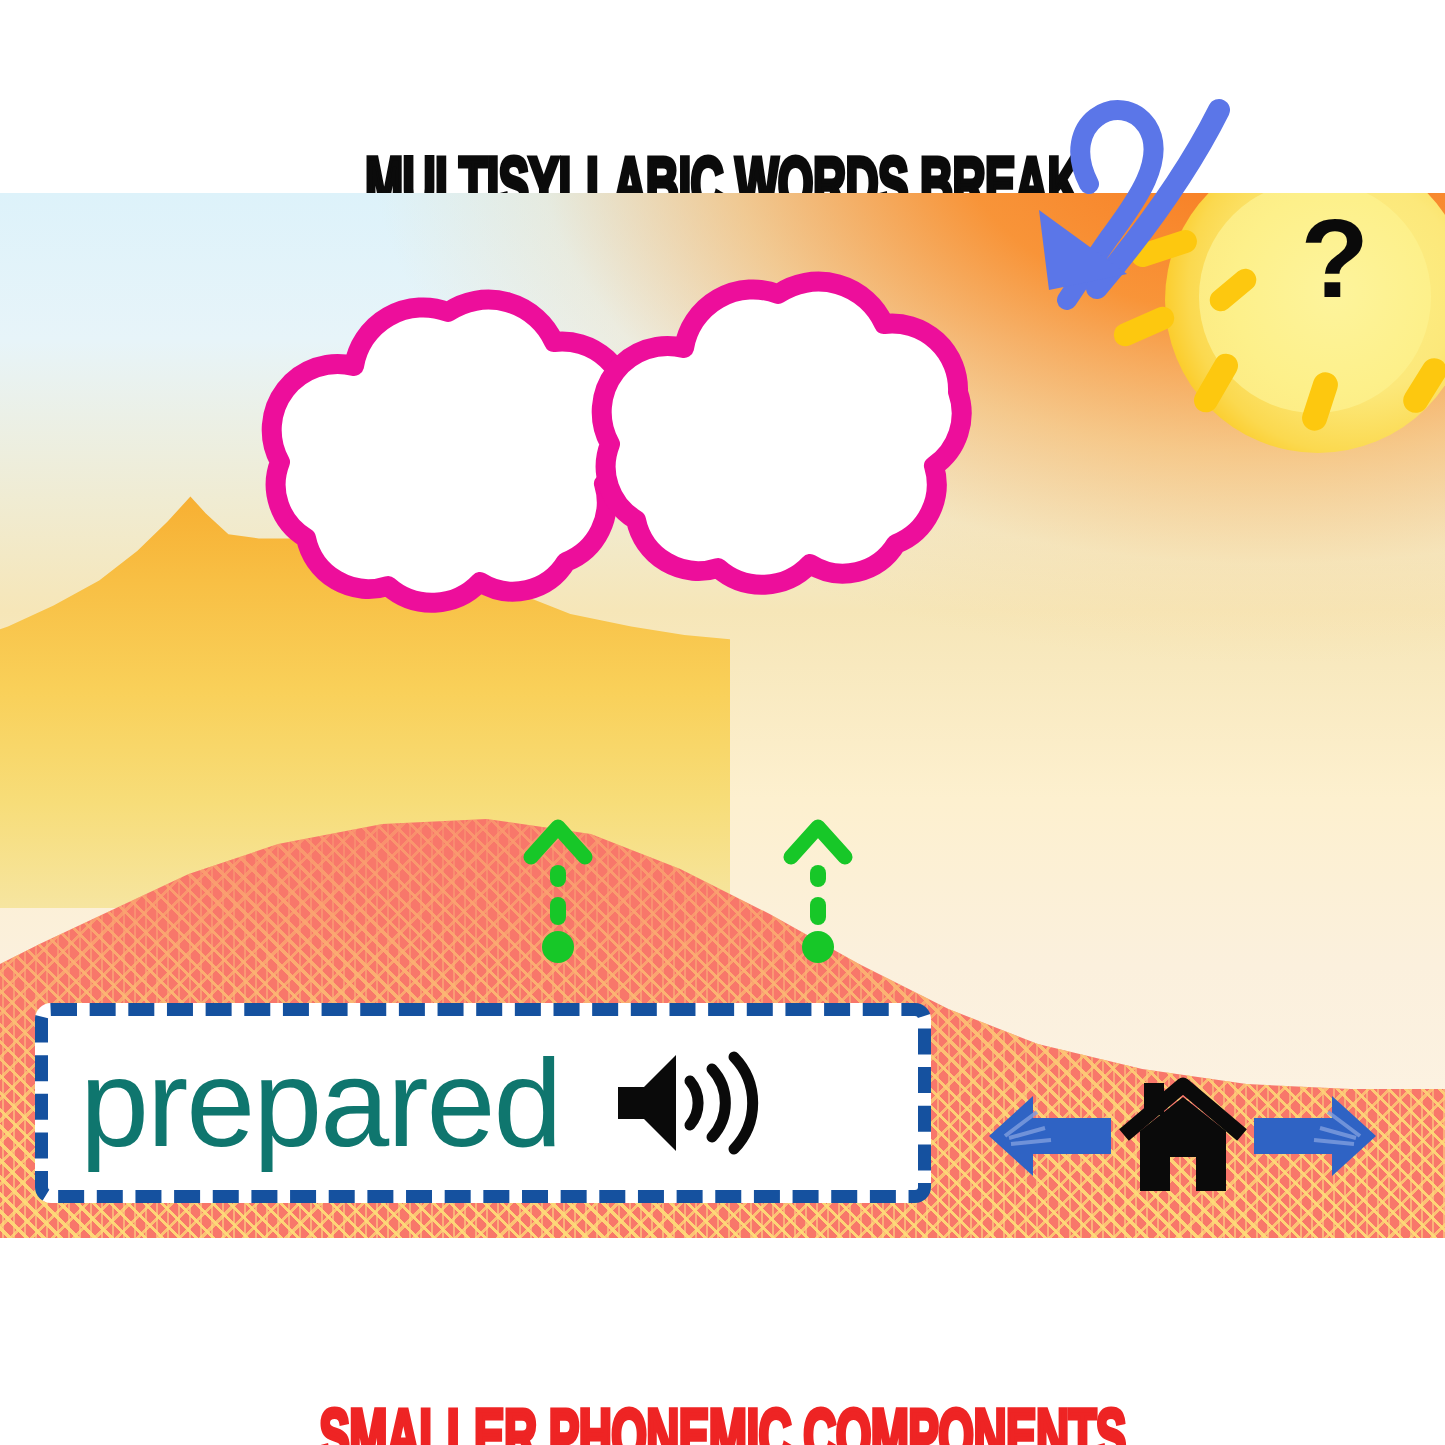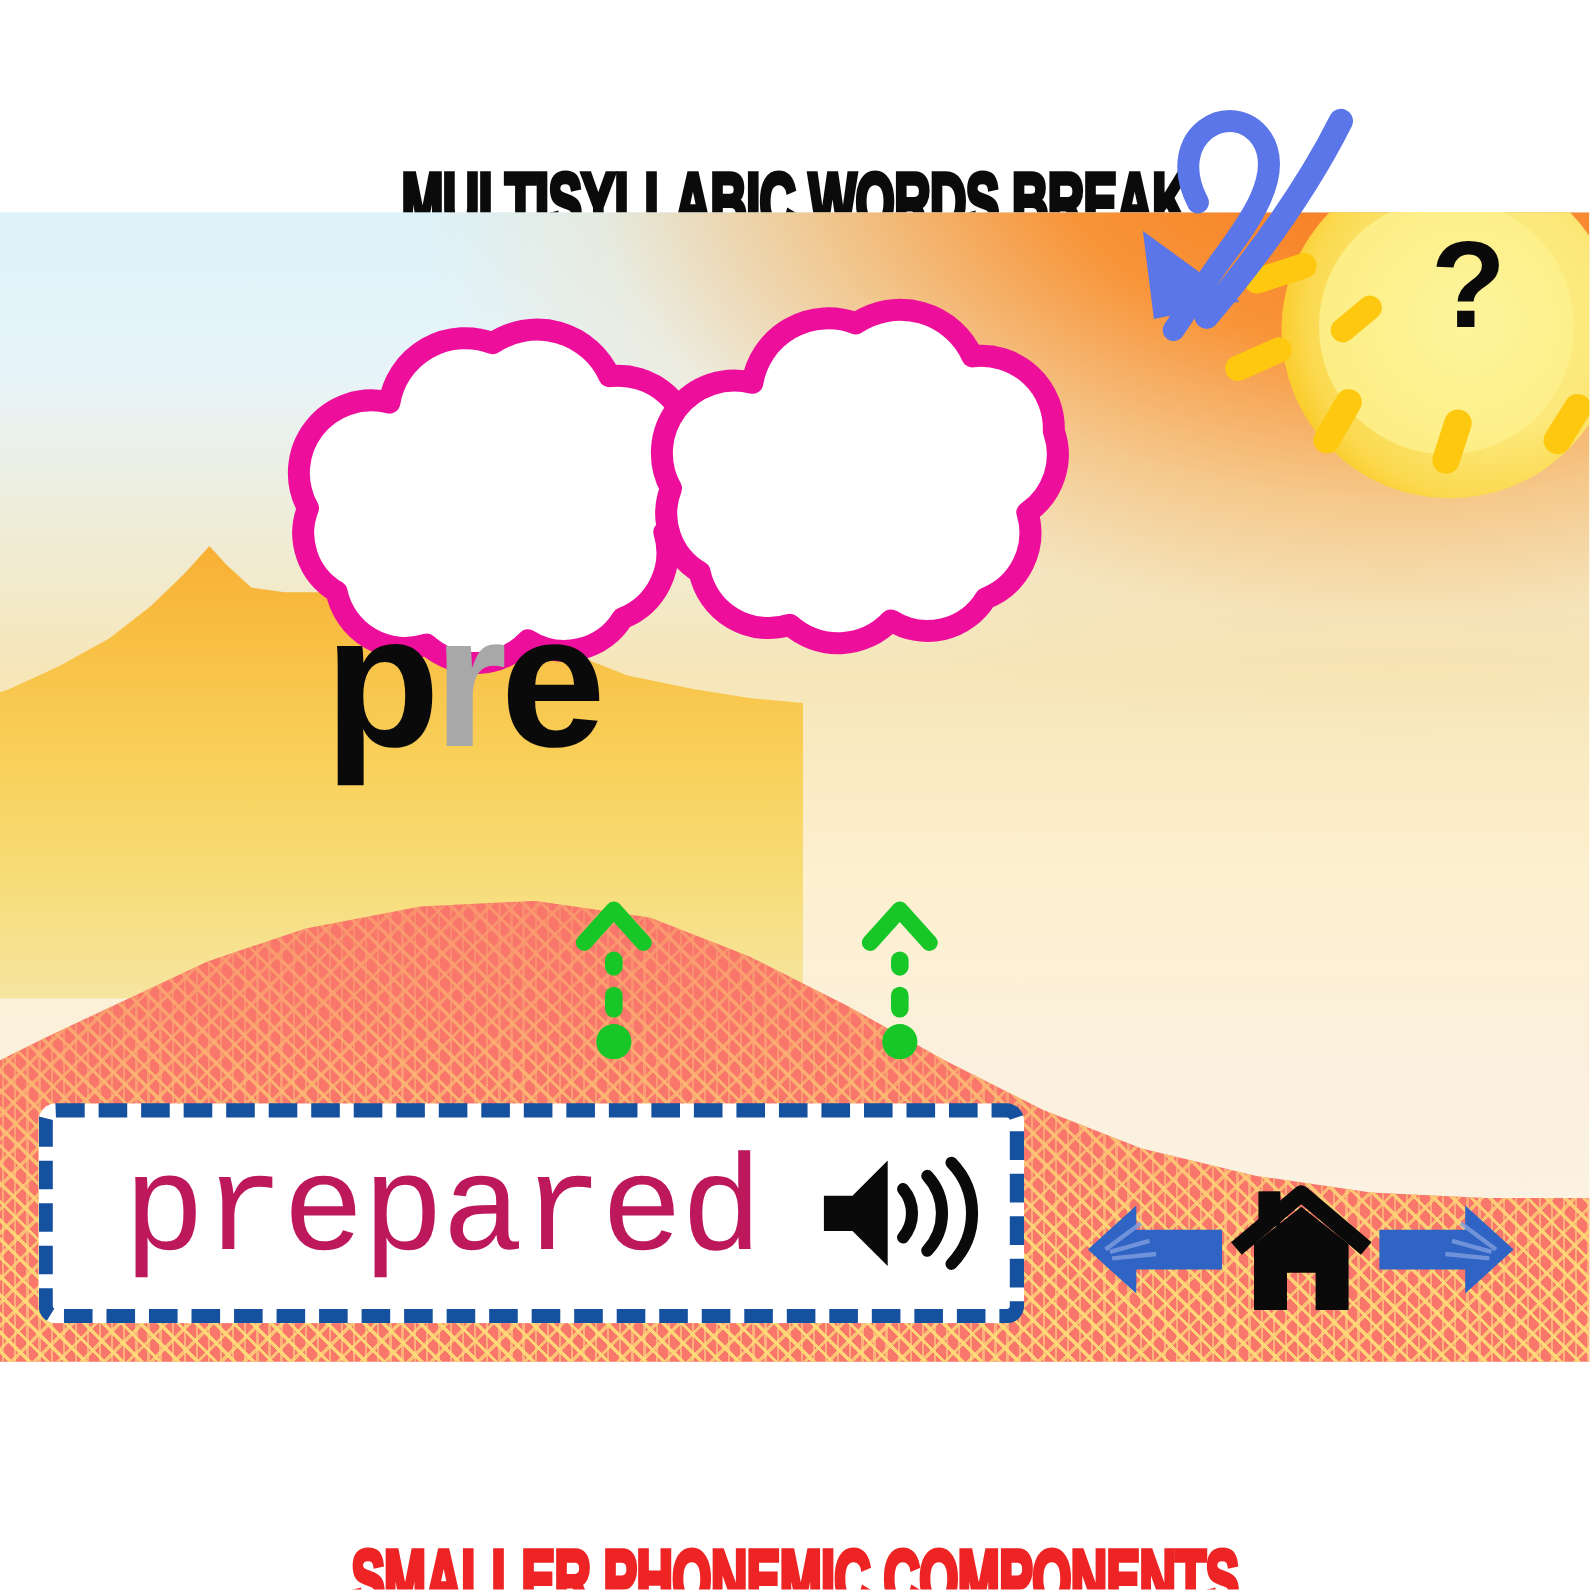--- a/index.html
+++ b/index.html
@@ -114,26 +114,26 @@
   
   .card{
     position:absolute;left:35px;top:810px;width:896px;height:200px;
     background:#ffffff;
     border:13px dashed #15519f;
     border-radius:16px;
     box-sizing:border-box;
     display:flex;align-items:center;
   }
   .card-word{
-    font-family:Liberation Mono, monospace;
+    font-family:Liberation Sans, sans-serif;
     font-weight:normal;
     font-size:124px;
-    color:#be185d;
+    color:#0f766e;
     letter-spacing:-2px;
-    margin-left:64px;
+    margin-left:32px;
     line-height:1;
   }
   .speaker{margin-left:54px;width:150px;height:112px;}
 
   
   .nav{
     position:absolute;left:985px;top:880px;width:395px;height:125px;
     display:flex;align-items:center;justify-content:space-between;
   }
   .nav svg{display:block;}
@@ -200,23 +200,20 @@
     <div class="cloud cloud2">
       <svg viewBox="0 0 420 390" xmlns="http://www.w3.org/2000/svg" aria-hidden="true">
         <path d="M118 120 A70 70 0 0 1 212 66 A72 72 0 0 1 318 96 A66 66 0 0 1 392 164
                  A64 64 0 0 1 368 238 A64 64 0 0 1 330 316 A62 62 0 0 1 244 336
                  A66 66 0 0 1 152 340 A64 64 0 0 1 70 292 A62 62 0 0 1 44 216
                  A66 66 0 0 1 118 120 Z" fill="#ffffff" stroke="#ed0e9b" stroke-width="20" stroke-linejoin="round"></path>
       </svg>
     </div>
   </div>
 
-  <div class="syl syl1">
-    <span class="k">p</span><span class="g">r</span><span class="k">e</span>
-  </div>
 
   <div class="garrow ga1">
     <svg viewBox="0 0 70 150" xmlns="http://www.w3.org/2000/svg" aria-hidden="true">
       <path d="M8 44 L35 14 L62 44" fill="none" stroke="#17c728" stroke-width="15" stroke-linecap="round" stroke-linejoin="round"></path>
       <rect x="27" y="52" width="16" height="22" rx="8" fill="#17c728"></rect>
       <rect x="27" y="84" width="16" height="28" rx="8" fill="#17c728"></rect>
       <circle cx="35" cy="134" r="16" fill="#17c728"></circle>
     </svg>
   </div>
   <div class="garrow ga2">

